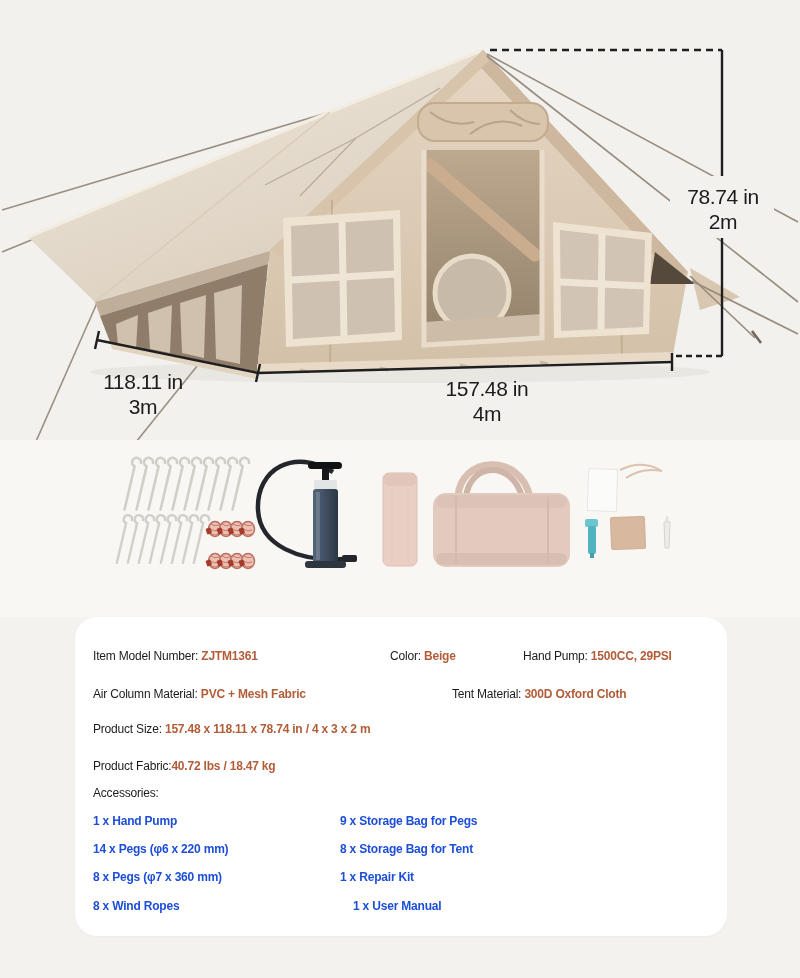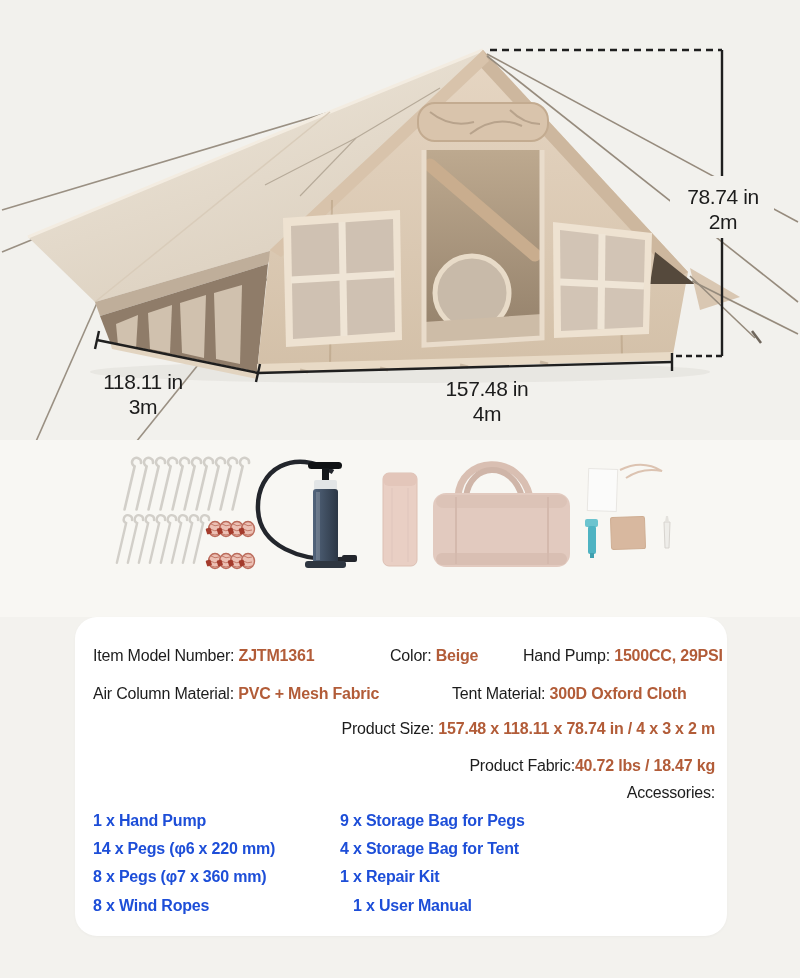--- a/index.html
+++ b/index.html
@@ -3,42 +3,42 @@
 <meta charset="utf-8">
 <style>
   html,body{margin:0;padding:0;}
   body{
     width:800px;height:978px;
     background:#f3f2ee;
     font-family:"Liberation Sans", sans-serif;
     position:relative;
     overflow:hidden;
   }
-  .stage{position:absolute;left:0;top:0;width:800px;height:978px;text-align:right;}
+  .stage{position:absolute;left:0;top:0;width:800px;height:978px;}
   .photo-svg{position:absolute;left:0;top:0;}
   .acc-svg{position:absolute;left:0;top:440px;}
   .dim-text{
     font-family:"Liberation Sans", sans-serif;
     font-size:21px;
     fill:#1c1c1c;
     letter-spacing:-0.4px;
   }
   .spec-panel{
     position:absolute;
     left:75px;top:617px;
     width:652px;height:319px;
     background:#ffffff;
     border-radius:22px;
     box-shadow:0 1px 3px rgba(0,0,0,0.03);
   }
   .prow{
     position:absolute;
     left:18px;right:12px;
     height:22px;line-height:22px;
-    font-size:16px;
+    font-size:12px;
     letter-spacing:-0.2px;
     color:#1c1c1c;
     white-space:nowrap;
   }
   .at{position:absolute;top:0;white-space:nowrap;}
   .lbl{font-weight:400;color:#1c1c1c;}
   .val{font-weight:700;color:#b25c38;}
   .acc-item{font-weight:700;color:#1d4ed8;}
 </style>
 </head>
@@ -284,21 +284,21 @@
     <div class="prow" style="top:165px">
       <span class="lbl">Accessories:</span>
     </div>
 
     <div class="prow" style="top:193px">
       <span class="at acc-item" style="left:0">1 x Hand Pump</span>
       <span class="at acc-item" style="left:247px">9 x Storage Bag for Pegs</span>
     </div>
     <div class="prow" style="top:221px">
       <span class="at acc-item" style="left:0">14 x Pegs (φ6 x 220 mm)</span>
-      <span class="at acc-item" style="left:247px">4 x Storage Bag for Tent</span>
+      <span class="at acc-item" style="left:247px">8 x Storage Bag for Tent</span>
     </div>
     <div class="prow" style="top:249px">
       <span class="at acc-item" style="left:0">8 x Pegs (φ7 x 360 mm)</span>
       <span class="at acc-item" style="left:247px">1 x Repair Kit</span>
     </div>
     <div class="prow" style="top:278px">
       <span class="at acc-item" style="left:0">8 x Wind Ropes</span>
       <span class="at acc-item" style="left:260px">1 x User Manual</span>
     </div>
 

